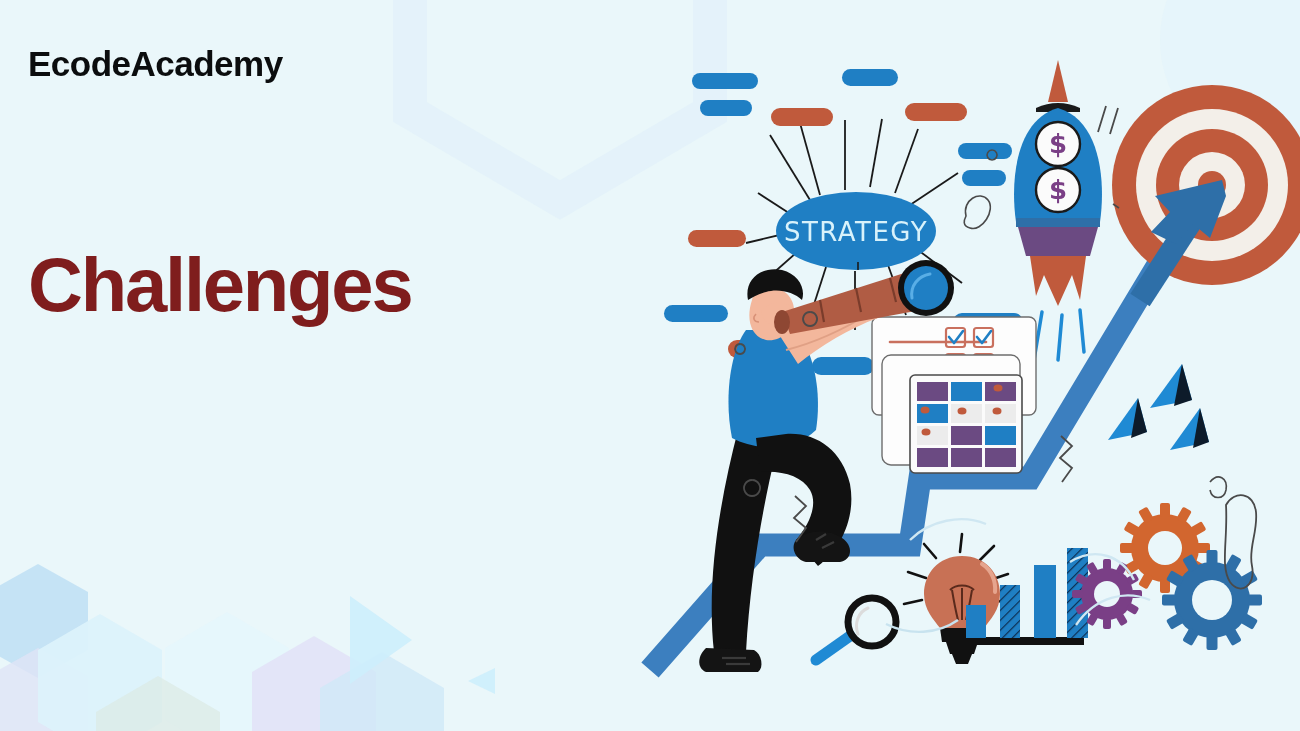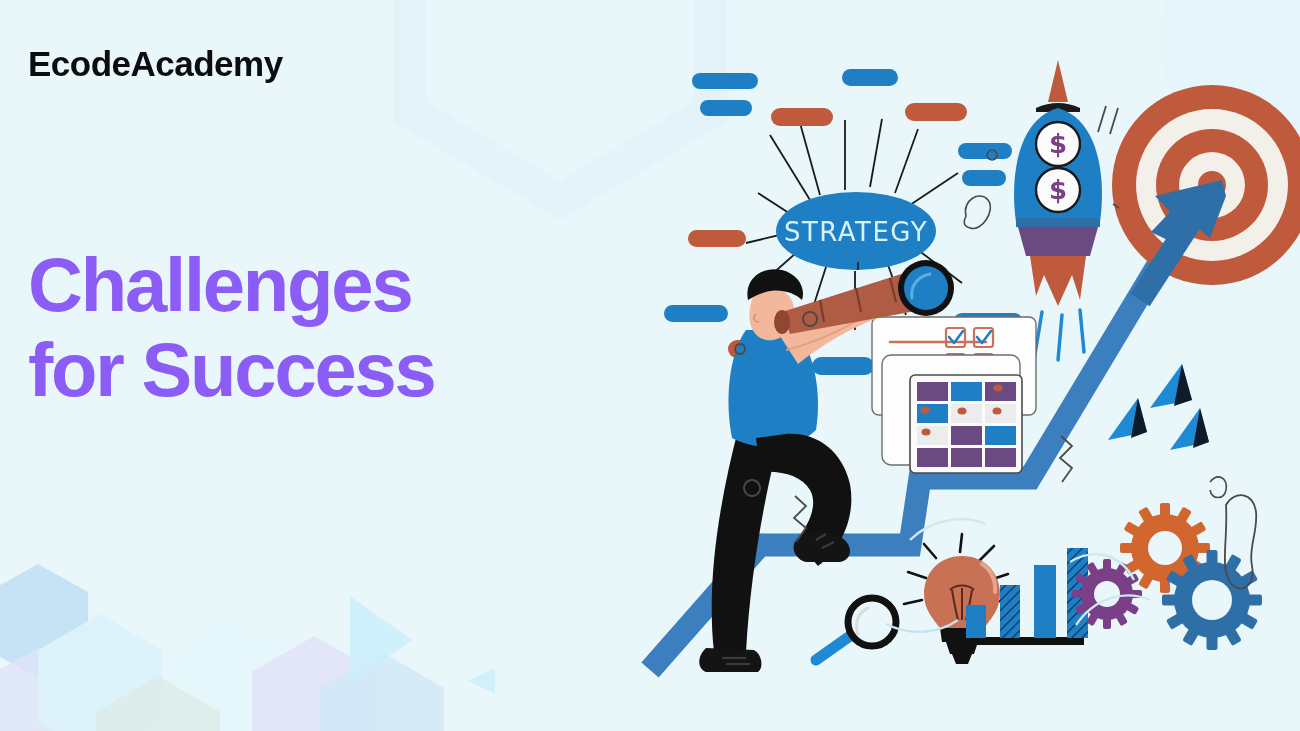--- a/index.html
+++ b/index.html
@@ -18,21 +18,21 @@
   .brand {
     position:absolute; left:28px; top:44px;
     font-size:35px; font-weight:800; letter-spacing:-0.5px;
     color:#0b0d0e; font-family:"Liberation Sans", sans-serif;
   }
 
   
   .headline {
     position:absolute; left:28px; top:242px;
     font-size:76px; line-height:1.12; font-weight:800;
-    letter-spacing:-2.2px; color:#8b5cf6;
+    letter-spacing:-2.2px; color:#7f1d1d;
     max-width:660px;
   }
   .headline .ln { display:block; white-space:nowrap; }
 
   
   .art { position:absolute; left:610px; top:0; width:690px; height:731px; }
   .art svg { display:block; width:690px; height:731px; }
 
   .strategy-word {
     font-family:"DejaVu Sans", sans-serif;
@@ -76,21 +76,20 @@
 
         <circle cx="1280" cy="40" r="120" fill="#e2f4fb" opacity="0.5"></circle>
       </g>
     </svg>
   </div>
 
   <div class="brand">EcodeAcademy</div>
 
   <h1 class="headline">
     <span class="ln">Challenges</span>
-    <span class="ln">for Success</span>
   </h1>
 
   <div class="art">
     <svg viewBox="0 0 690 731" xmlns="http://www.w3.org/2000/svg">
       <defs>
         <pattern id="hatch" width="7" height="7" patternTransform="rotate(45)" patternUnits="userSpaceOnUse">
           <rect width="7" height="7" fill="#1f7fc4"></rect>
           <line x1="0" y1="0" x2="0" y2="7" stroke="#0d2f52" stroke-width="2.4"></line>
         </pattern>
       </defs>

